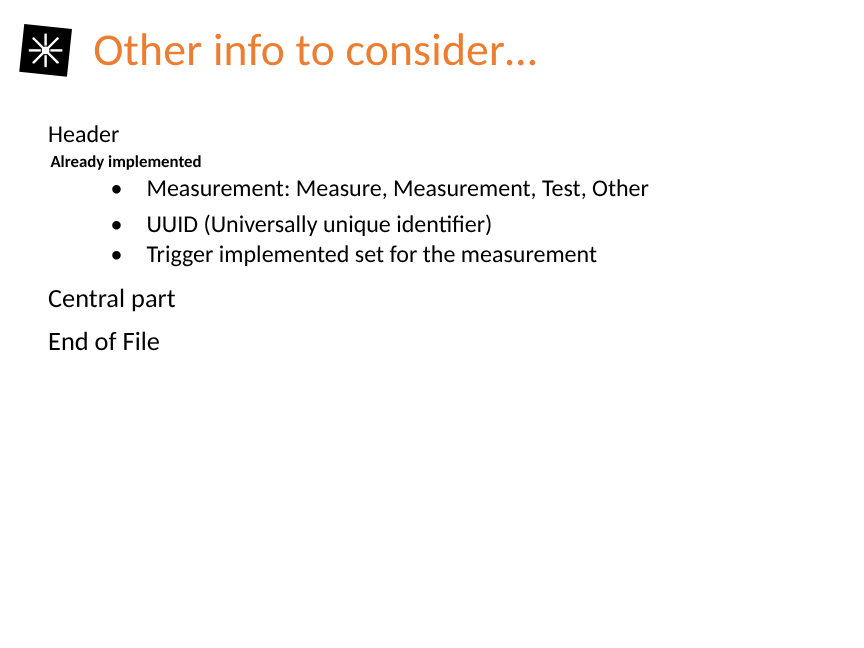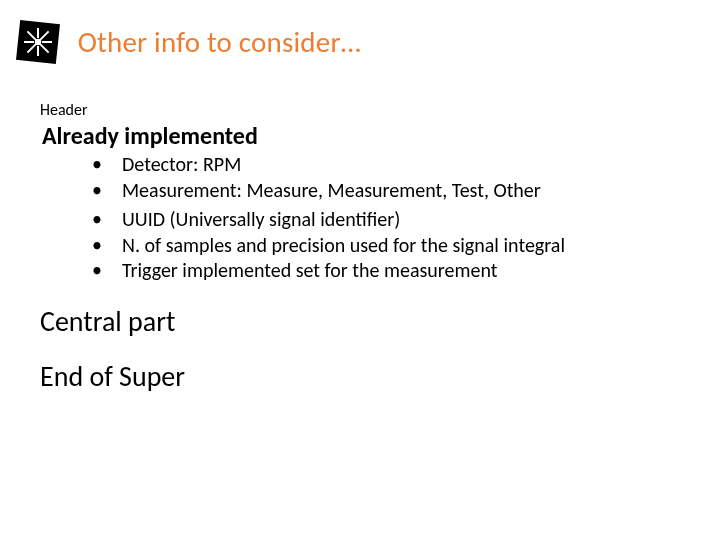--- a/index.html
+++ b/index.html
@@ -25,37 +25,37 @@
   .icon-wrap {
     display: inline-block;
     vertical-align: middle;
     width: 48px;
     height: 48px;
   }
   .title-text {
     display: inline-block;
     vertical-align: middle;
     margin-left: 12px;
-    font-size: 29px;
+    font-size: 38px;
     font-weight: 400;
     color: #ed7d31;
     letter-spacing: 0.2px;
   }
   .body {
     position: absolute;
     top: 98px;
     left: 40px;
     right: 40px;
   }
   .h1 {
-    font-size: 16px;
+    font-size: 20px;
     margin: 2px 0 2px 0;
   }
   .h2 {
-    font-size: 24px;
+    font-size: 14px;
     font-weight: 700;
     margin: 2px 0 2px 2px;
   }
   ul.bullets {
     list-style: none;
     padding: 0;
     margin: 0 0 4px 0;
   }
   ul.bullets li {
     font-size: 20px;
@@ -63,22 +63,22 @@
     padding-left: 82px;
     position: relative;
   }
   ul.bullets li::before {
     content: "•";
     position: absolute;
     left: 52px;
     top: 0;
   }
   .sec {
-    font-size: 28px;
-    margin-top: 20px;
+    font-size: 22px;
+    margin-top: 9px;
   }
 </style>
 </head>
 <body>
 
 <div class="slide">
 
   <div class="title-row">
     <span class="icon-wrap">
       <svg viewBox="0 0 48 48" width="48" height="48">
@@ -98,25 +98,23 @@
         </g>
       </svg>
     </span>
     <span class="title-text">Other info to consider…</span>
   </div>
 
   <div class="body">
     <div class="h1">Header</div>
     <div class="h2">Already implemented</div>
     <ul class="bullets">
-      <li>Detector: RPM</li>
       <li>Measurement: Measure, Measurement, Test, Other</li>
     </ul>
     <ul class="bullets">
-      <li>UUID (Universally signal identifier)</li>
-      <li>N. of samples and precision used for the signal integral</li>
+      <li>UUID (Universally unique identifier)</li>
       <li>Trigger implemented set for the measurement</li>
     </ul>
     <div class="sec">Central part</div>
-    <div class="sec">End of Super</div>
+    <div class="sec">End of File</div>
   </div>
 
 </div>
 
 </body></html>

